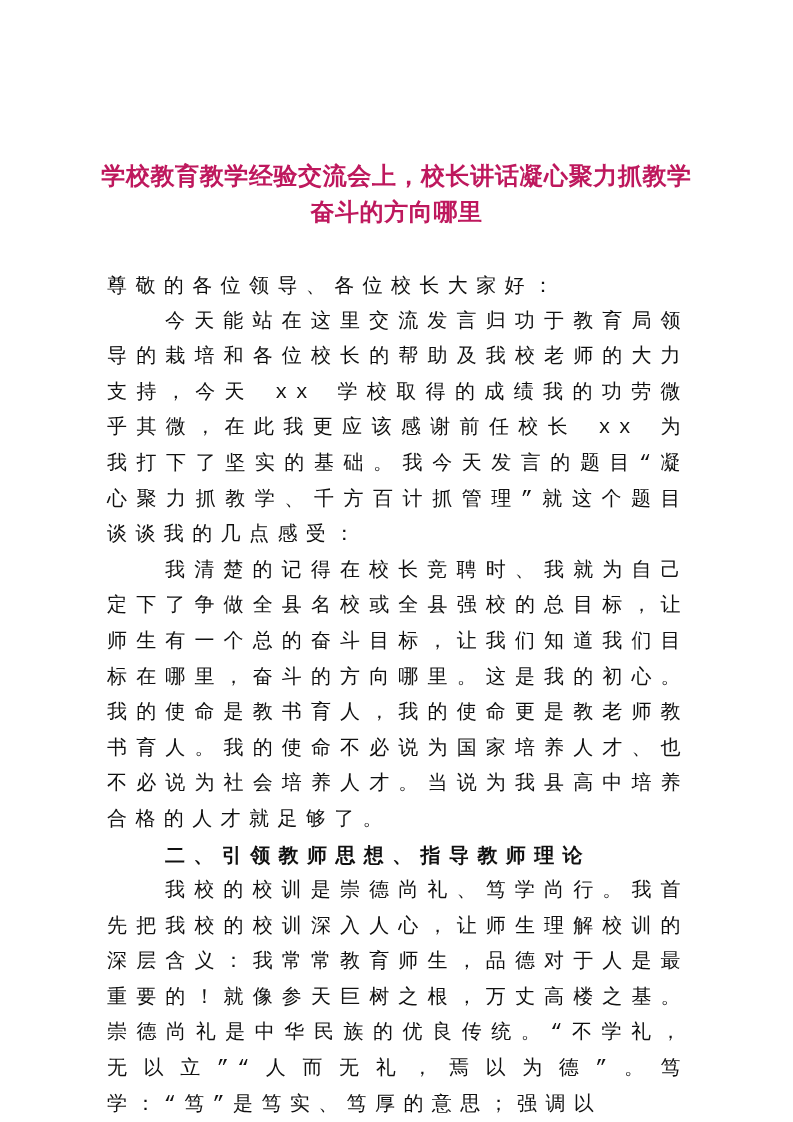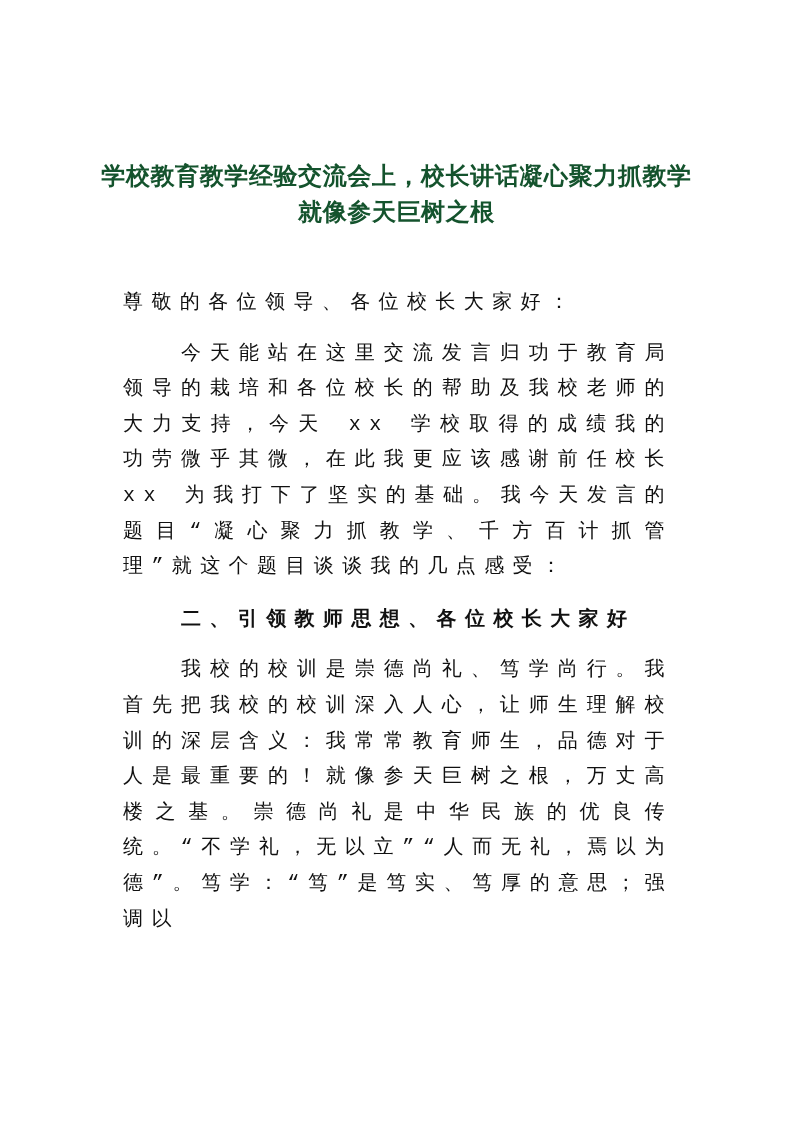--- a/index.html
+++ b/index.html
@@ -1,42 +1,43 @@
 <!DOCTYPE html>
 <html><head>
 <meta charset="utf-8">
 <style>
   html, body { margin: 0; padding: 0; background: #ffffff; }
   body { width: 793px; height: 1122px; position: relative; overflow: hidden; }
   .page { position: absolute; left: 0; top: 0; width: 793px; height: 1122px; background: #fff; }
   .title {
     position: absolute; left: 96px; width: 601px; top: 158px;
     font-family: "DejaVu Sans", sans-serif; font-weight: bold;
-    font-size: 24px; line-height: 36px; text-align: center; color: #14532d;
+    font-size: 24px; line-height: 36px; text-align: center; color: #be185d;
     letter-spacing: 0.6px;
   }
   .title div { white-space: nowrap; }
   .body {
     position: absolute; left: 107px; top: 268px; width: 582px;
     font-family: "DejaVu Serif", serif; font-size: 20px; line-height: 35.6px;
     color: #111; text-align: justify; letter-spacing: 8.4px;
   }
-  .body p { margin: 16px; }
+  .body p { margin: 0; }
   .indent { text-indent: 58px; font-family: Liberation Mono, monospace; }
   .heading { text-indent: 58px; }
   .heading.bold { font-weight: bold; }
 </style>
 </head>
 <body>
 
 <div class="page">
   <div class="title">
     <div>学校教育教学经验交流会上，校长讲话凝心聚力抓教学</div>
-    <div>就像参天巨树之根</div>
+    <div>奋斗的方向哪里</div>
   </div>
 
   <div class="body">
     <p>尊敬的各位领导、各位校长大家好：</p>
     <p class="indent">今天能站在这里交流发言归功于教育局领导的栽培和各位校长的帮助及我校老师的大力支持，今天 xx 学校取得的成绩我的功劳微乎其微，在此我更应该感谢前任校长 xx 为我打下了坚实的基础。我今天发言的题目“凝心聚力抓教学、千方百计抓管理”就这个题目谈谈我的几点感受：</p>
-    <p class="heading bold">二、引领教师思想、各位校长大家好</p>
+    <p class="indent">我清楚的记得在校长竞聘时、我就为自己定下了争做全县名校或全县强校的总目标，让师生有一个总的奋斗目标，让我们知道我们目标在哪里，奋斗的方向哪里。这是我的初心。我的使命是教书育人，我的使命更是教老师教书育人。我的使命不必说为国家培养人才、也不必说为社会培养人才。当说为我县高中培养合格的人才就足够了。</p>
+    <p class="heading bold">二、引领教师思想、指导教师理论</p>
     <p class="indent">我校的校训是崇德尚礼、笃学尚行。我首先把我校的校训深入人心，让师生理解校训的深层含义：我常常教育师生，品德对于人是最重要的！就像参天巨树之根，万丈高楼之基。崇德尚礼是中华民族的优良传统。“不学礼，无以立”“人而无礼，焉以为德”。笃学：“笃”是笃实、笃厚的意思；强调以</p>
   </div>
 </div>
 
 </body></html>

